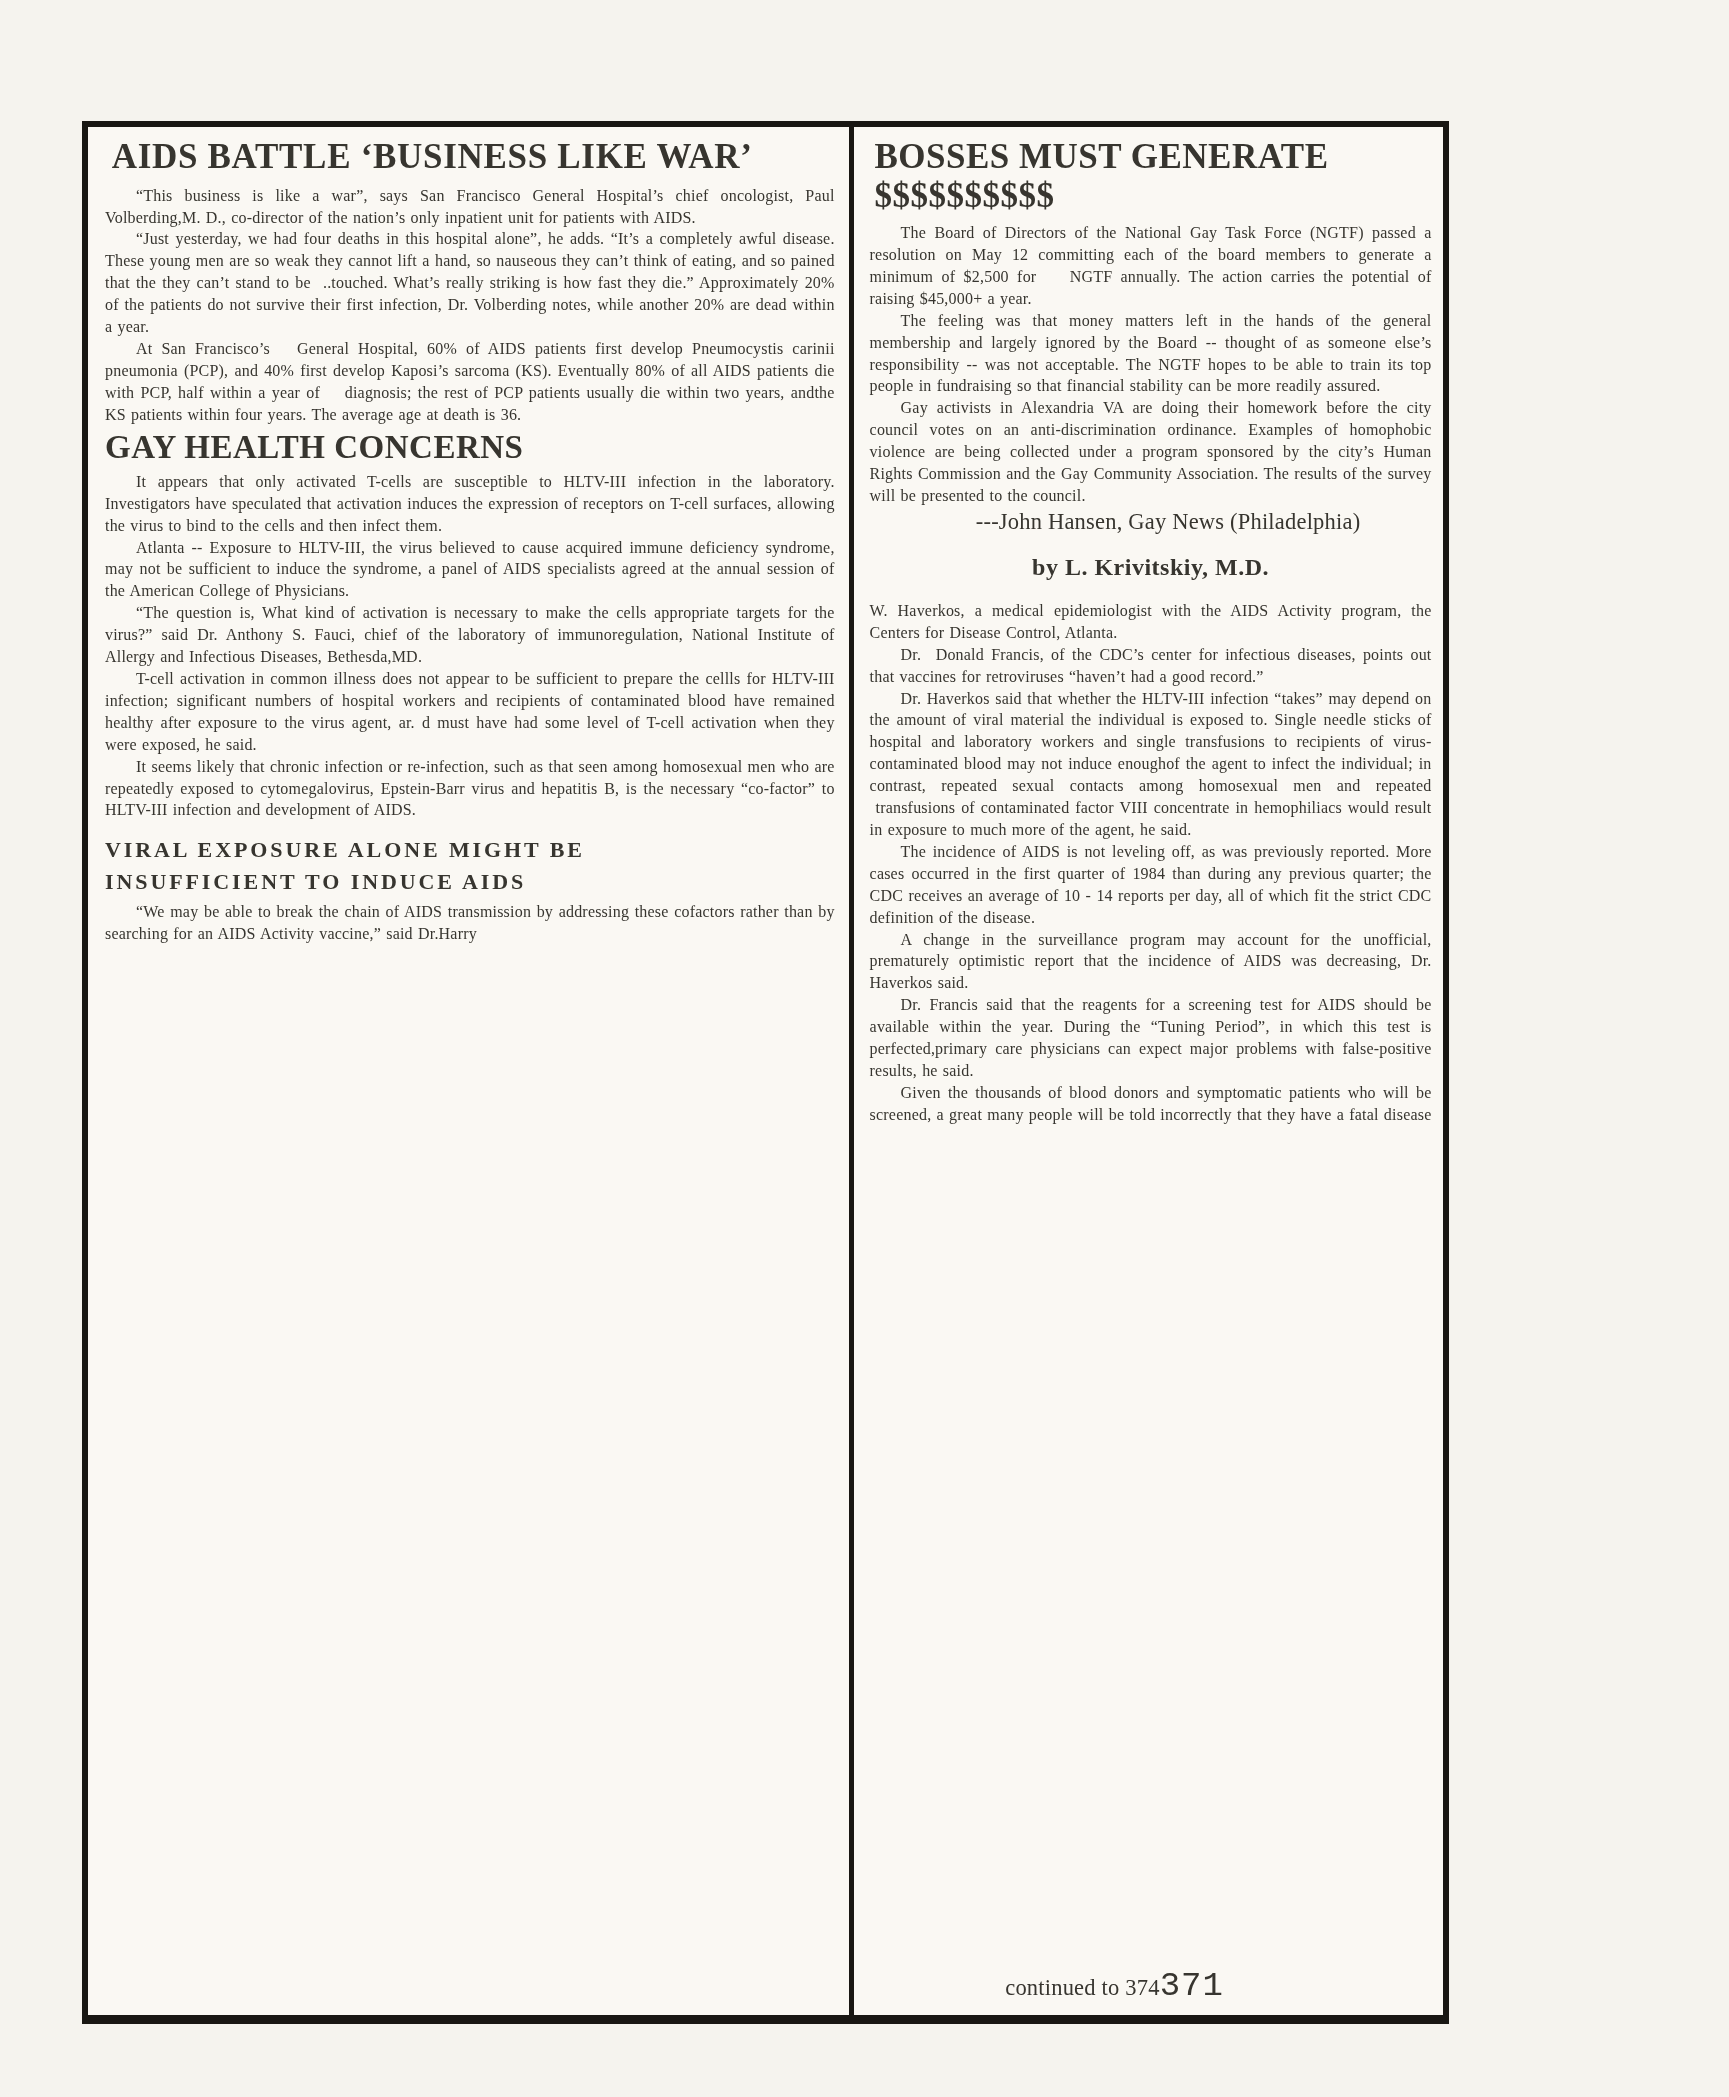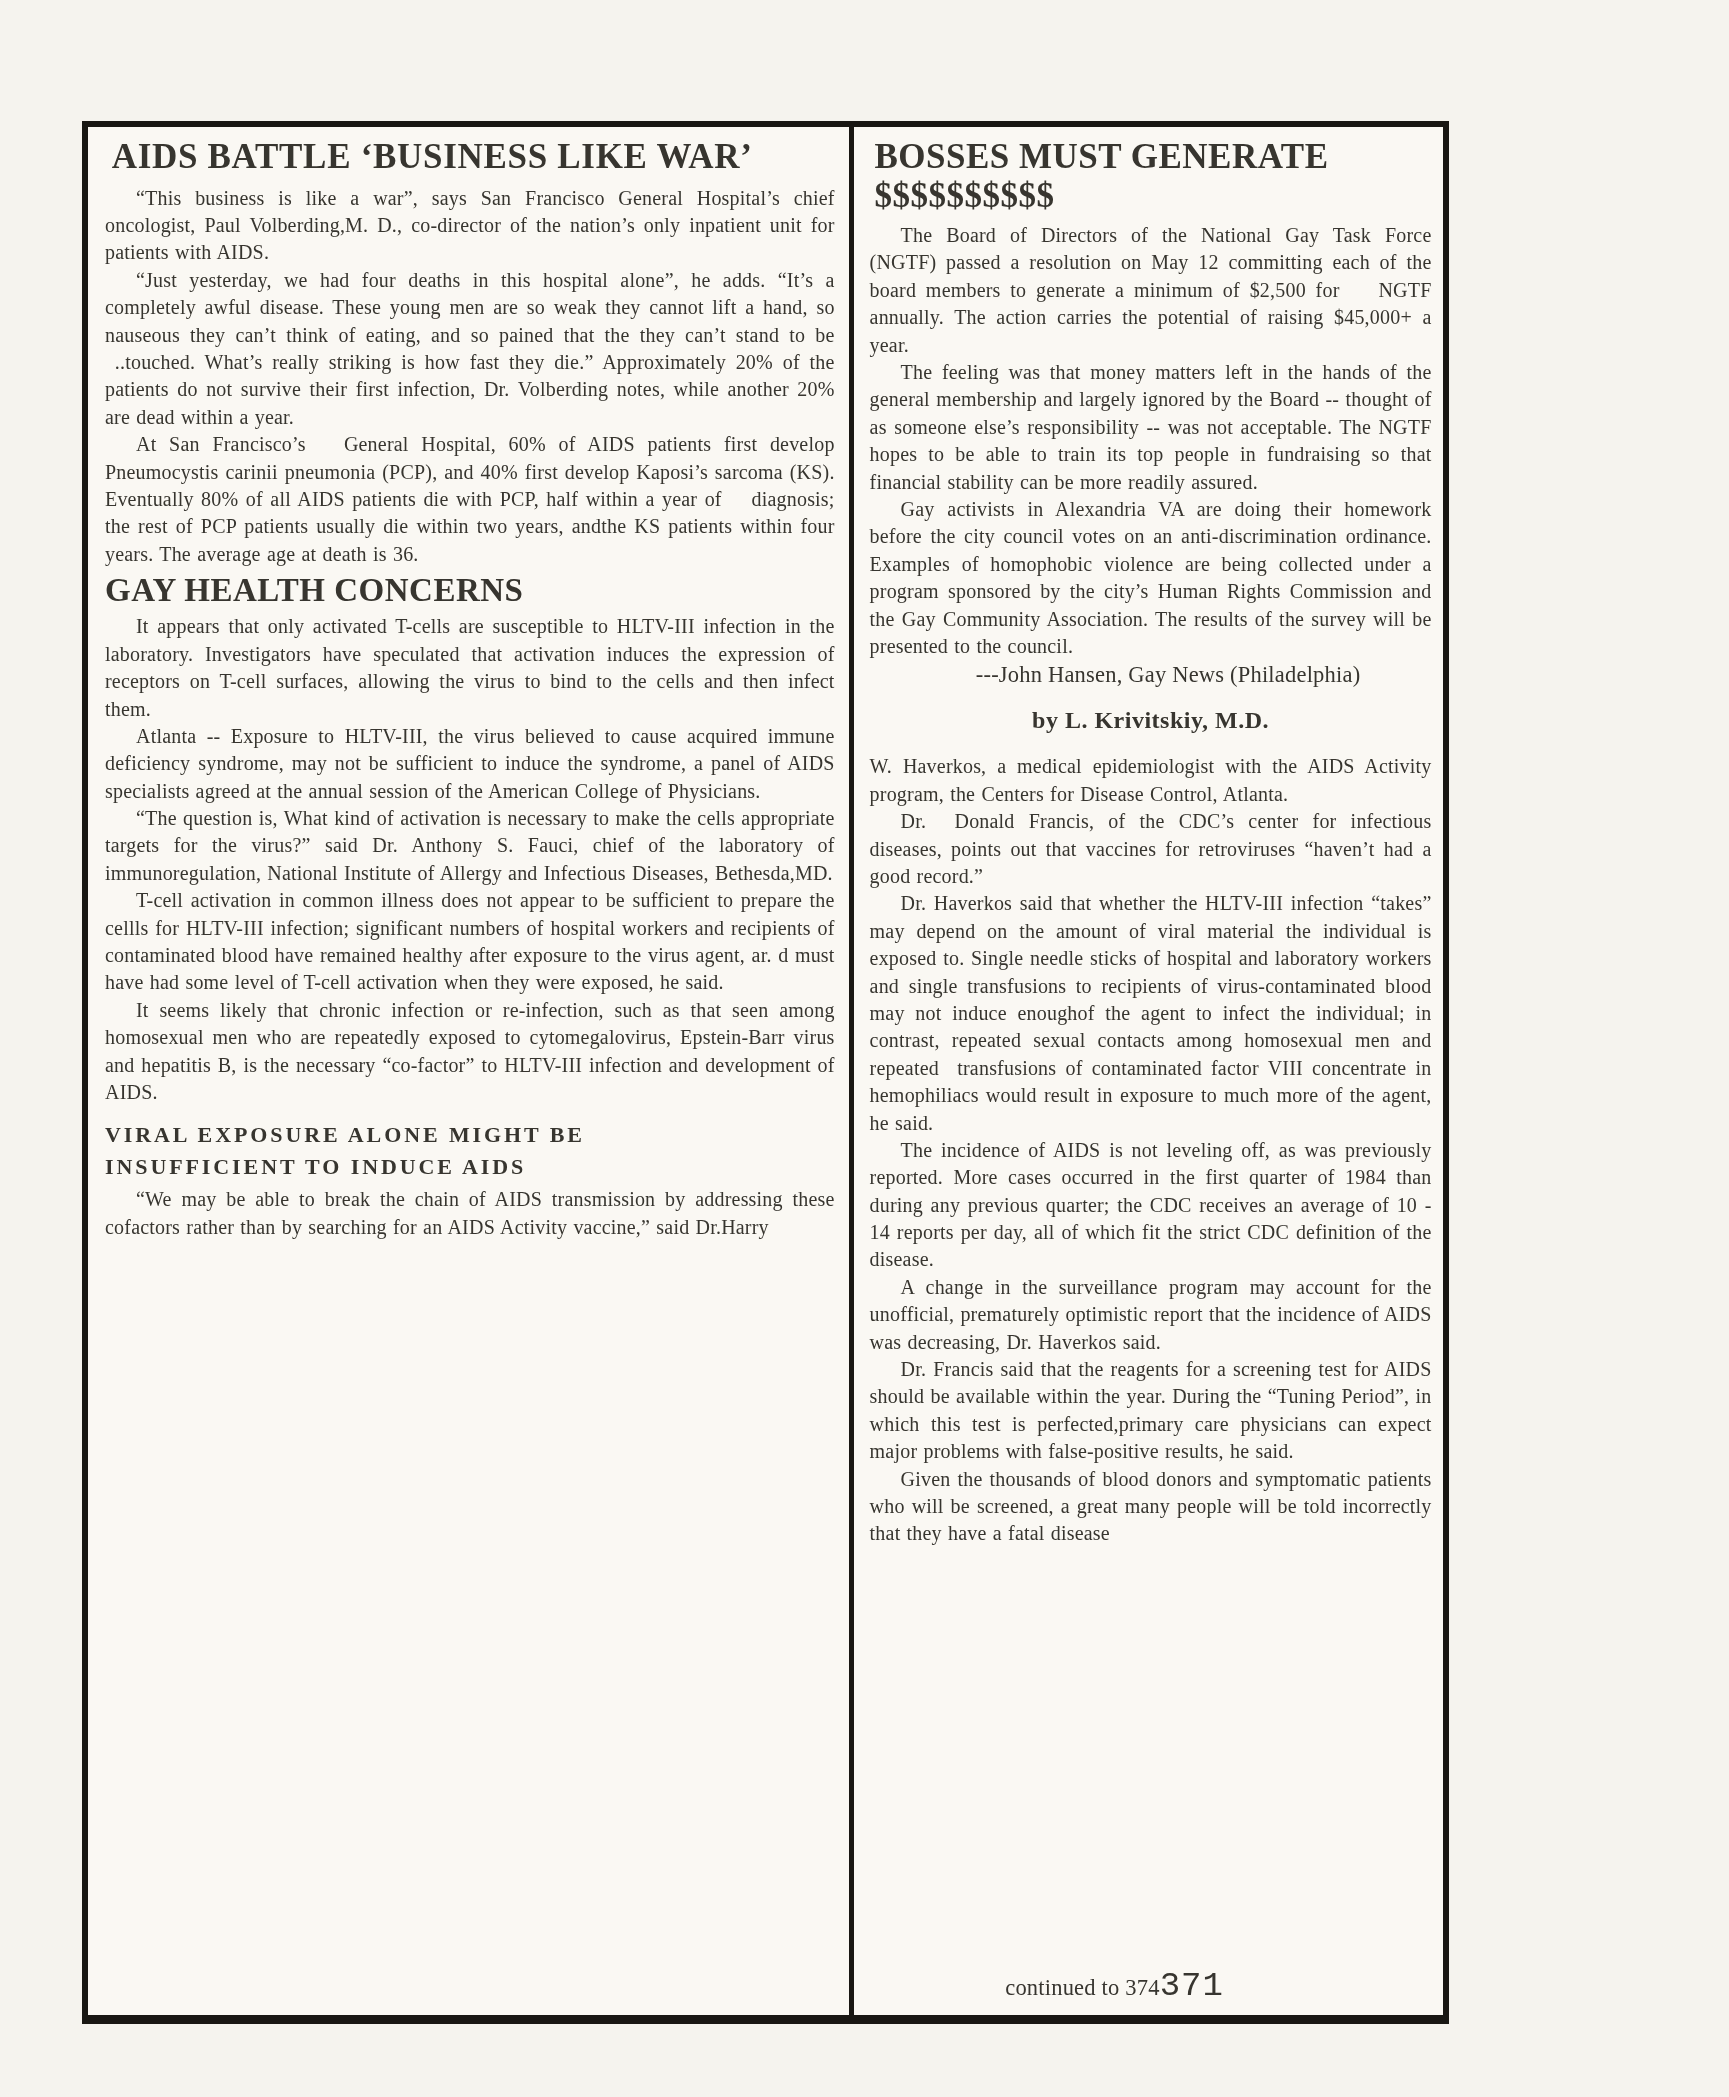--- a/index.html
+++ b/index.html
@@ -40,21 +40,21 @@
     flex: 0 0 auto;
   }
   .col-right {
     flex: 1;
     padding: 5.7px 11.5px 6.7px 15.3px;
     display: flex;
     flex-direction: column;
     align-items: center;
   }
   .para {
-    font-size: 20px;
+    font-size: 16px;
     line-height: 1.37;
     text-align: justify;
     margin: 0;
     text-indent: 31px;
     letter-spacing: 0.2px;
     word-spacing: 1px;
   }
   .para.no-indent { text-indent: 0; }
   .headline {
     font-size: 35px;

